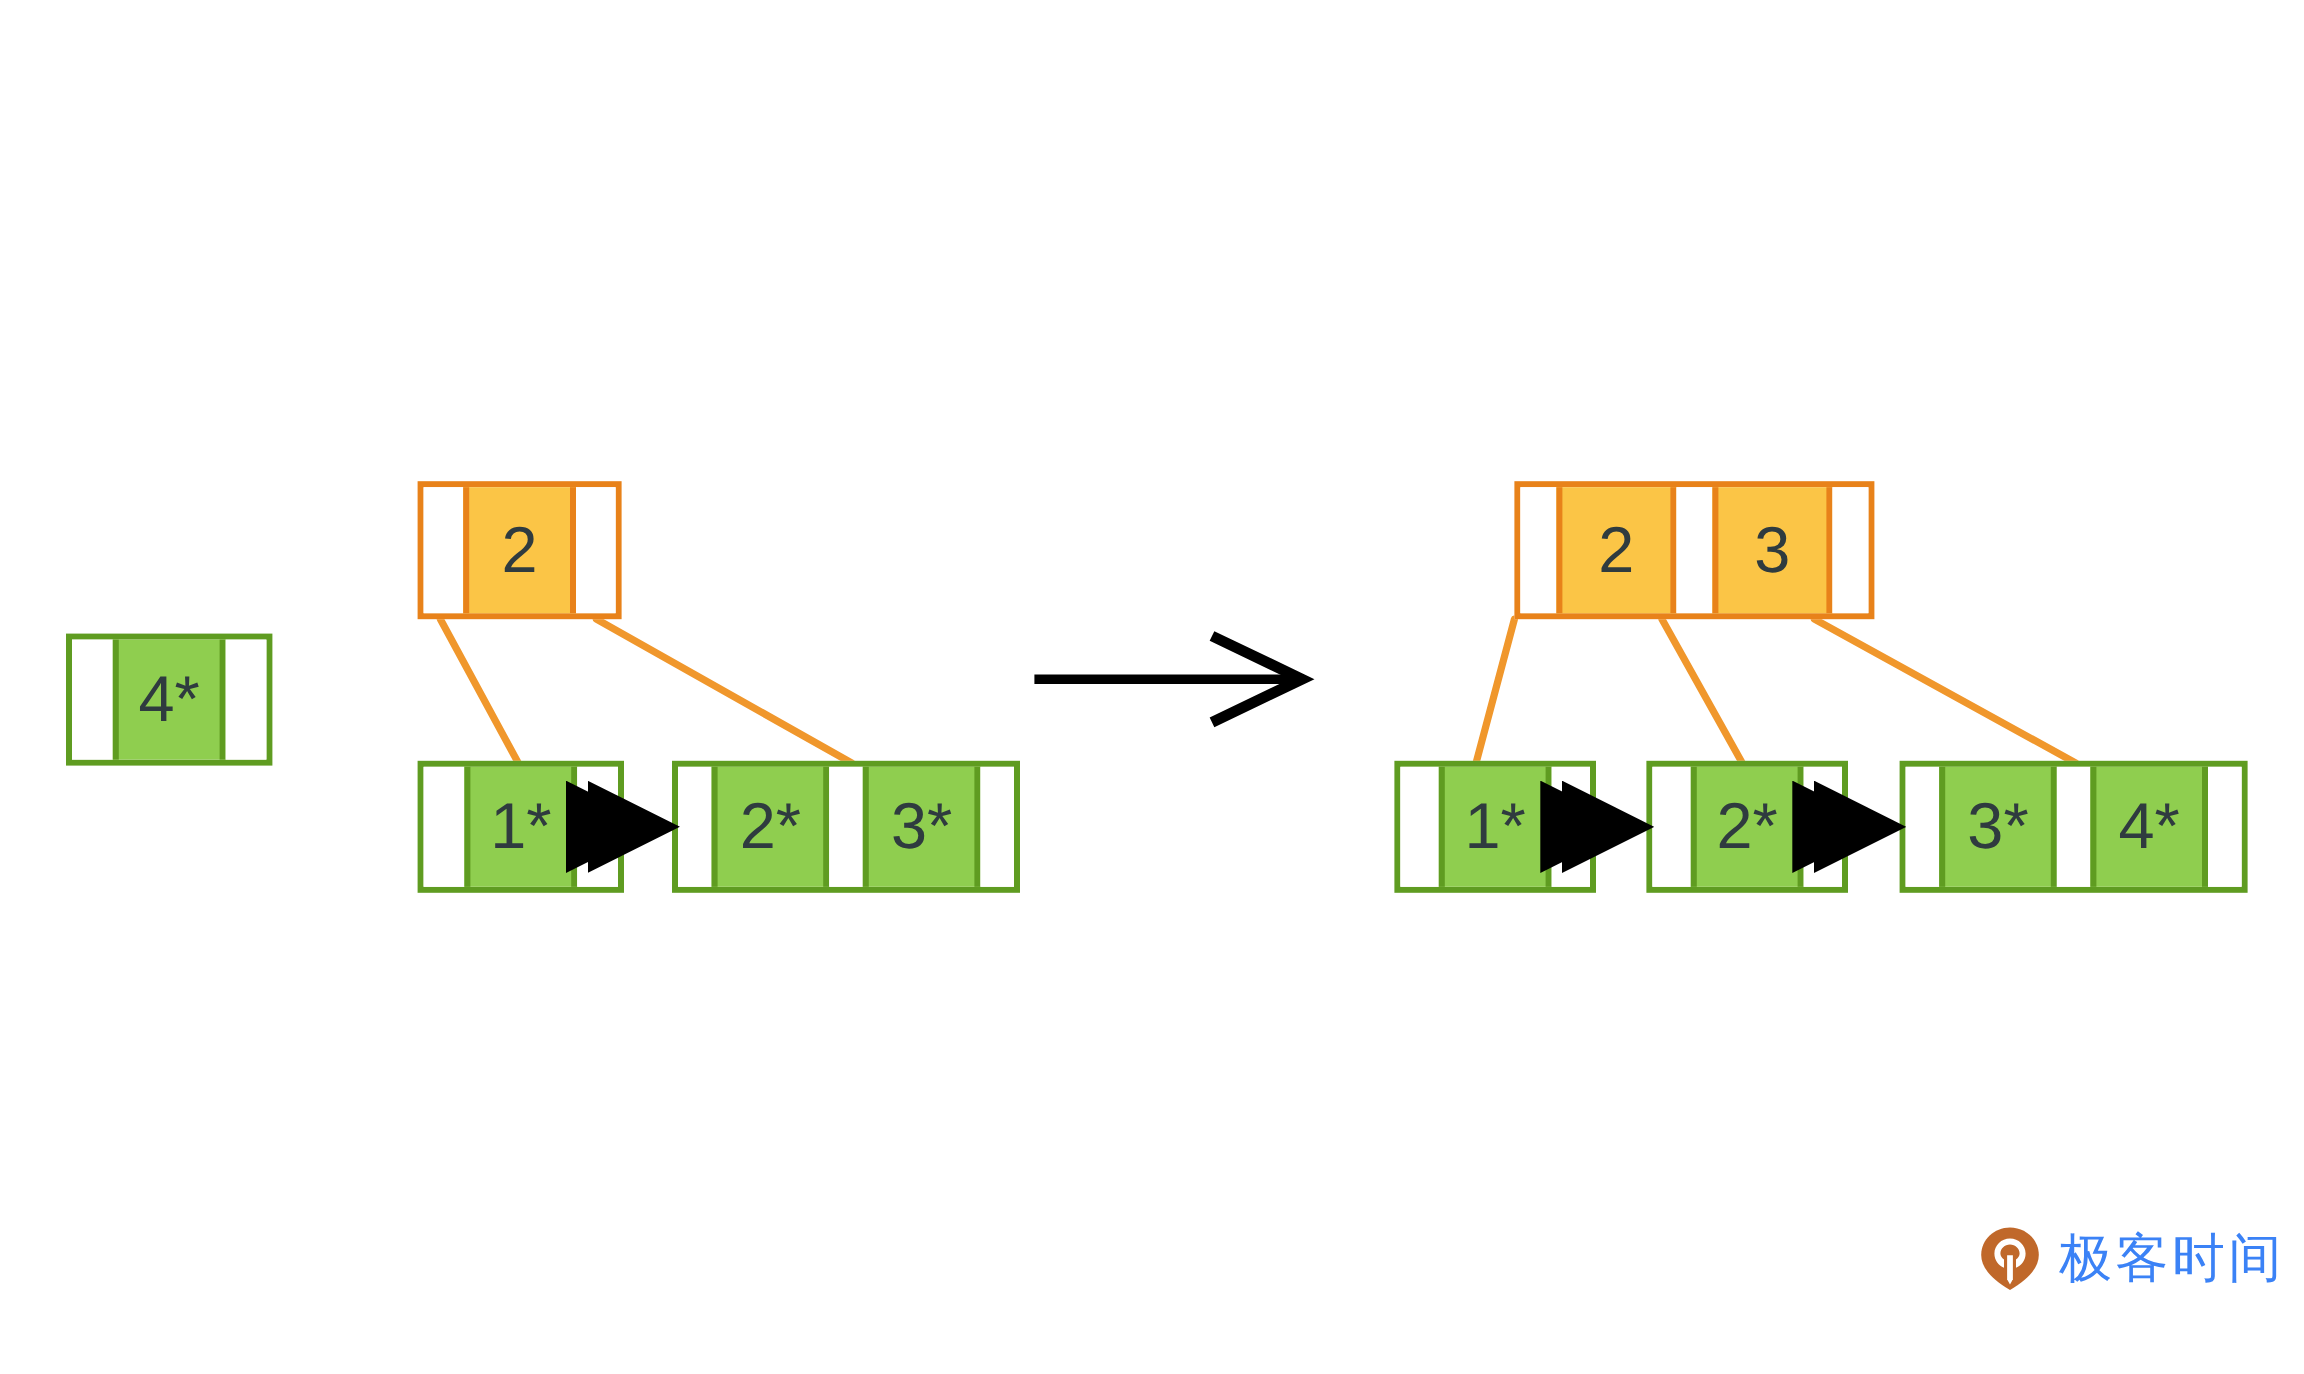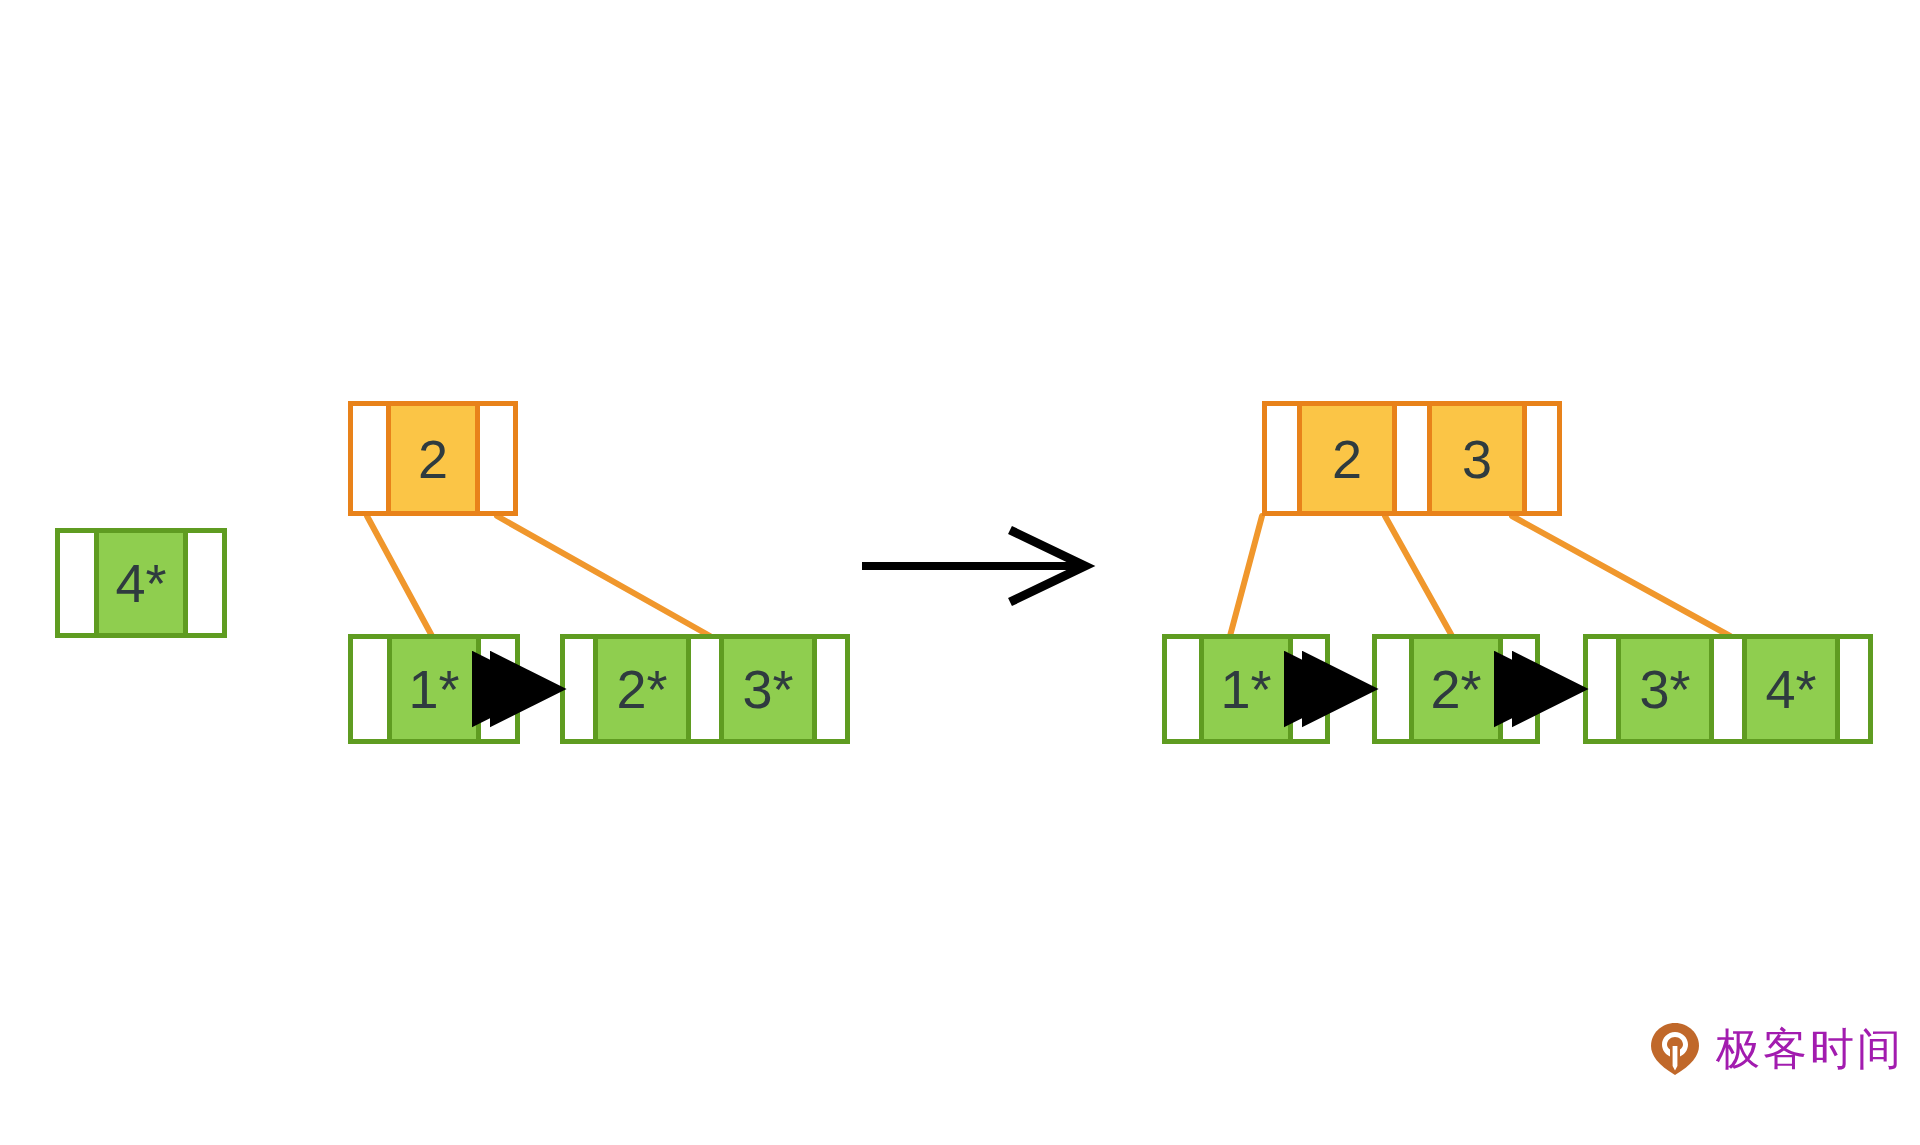--- a/index.html
+++ b/index.html
@@ -86,22 +86,22 @@
     gap: 14px;
     z-index: 5;
   }
   #wm-logo {
     width: 54px;
     height: 54px;
     flex: 0 0 auto;
   }
   #wm-text {
     font-size: 44px;
-    color: #a21caf;
-    font-family: Liberation Sans, sans-serif;
+    color: #3b82f6;
+    font-family: Liberation Serif, serif;
     letter-spacing: 3px;
     line-height: 1;
     white-space: nowrap;
   }
 </style>
 </head>
 <body>
 
 <div id="canvas">
 

